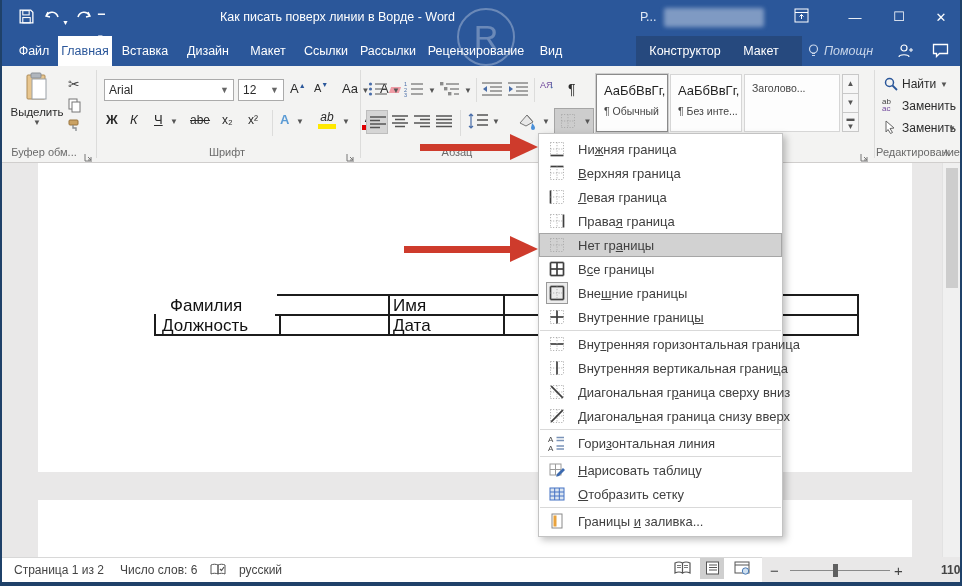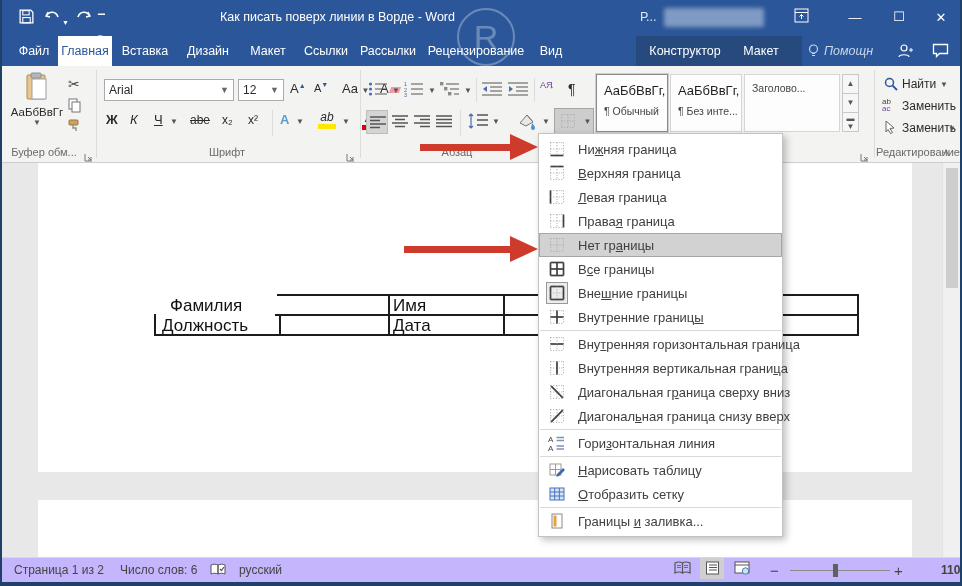--- a/index.html
+++ b/index.html
@@ -49,21 +49,21 @@
   .menu-item.hover{background:#d2d2d2;box-shadow:inset 0 0 0 1px #a6a6a6;}
   .mi-icon{width:22px;height:22px;margin:0 10px 0 7px;display:flex;align-items:center;justify-content:center;flex:0 0 auto;}
   .mi-icon.sel{border:1px solid #999;background:#ececec;}
   .mi-label{font-size:13px;color:#404040;white-space:nowrap;}
   .menu-sep{height:1px;background:#d9d9d9;margin:1px 1px;}
   
   .arrow-shaft{background:#ce3b2c;height:7px;z-index:70;}
   .arrow-head{width:0;height:0;border-top:13px solid transparent;border-bottom:13px solid transparent;
               border-left:28px solid #ce3b2c;z-index:70;}
   
-  .statusbar{left:0;top:557px;width:958px;height:25px;background:#c4b5fd;border-top:1px solid #d8d8d8;z-index:3;}
+  .statusbar{left:0;top:557px;width:760px;height:25px;background:#ffffff;border-top:1px solid #d8d8d8;z-index:3;}
   .sbtext{font-size:12px;color:#444;line-height:25px;white-space:nowrap;}
   .sbbtn{width:24px;height:21px;text-align:center;padding-top:3px;}
   u{text-decoration:underline;}
 </style>
 </head>
 <body>
 
 <div class="window">
 
   <div class="abs titlebar">
@@ -141,21 +141,21 @@
   <div class="abs ribbon">
 
     <div class="abs" style="left:8px;top:6px;width:54px;height:70px;text-align:center;">
       <span>
         <svg width="26" height="30" viewBox="0 0 26 30">
             <rect x="3" y="3" width="18" height="24" rx="1" fill="#e8c68f" stroke="#ad8b58"></rect>
             <rect x="7" y="1" width="10" height="5" rx="1" fill="#b0b6bd" stroke="#8a9097"></rect>
             <rect x="8" y="7" width="14" height="20" fill="#fff" stroke="#9aa0a6"></rect>
           </svg>
       </span>
-      <div class="rbtn" style="font-size:11.5px;">АаБбВвГг</div>
+      <div class="rbtn" style="font-size:11.5px;">Выделить</div>
       <div class="drop">▼</div>
     </div>
     <span class="abs" style="left:66px;top:10px;font-size:14px;color:#444;">✂</span>
     <span class="abs" style="left:66px;top:32px;">
       <svg width="14" height="15" viewBox="0 0 14 15">
           <rect x="1" y="1" width="8" height="10" fill="#fff" stroke="#777"></rect>
           <rect x="4" y="4" width="8" height="10" fill="#fff" stroke="#777"></rect>
         </svg>
     </span>
     <span class="abs" style="left:66px;top:52px;">

